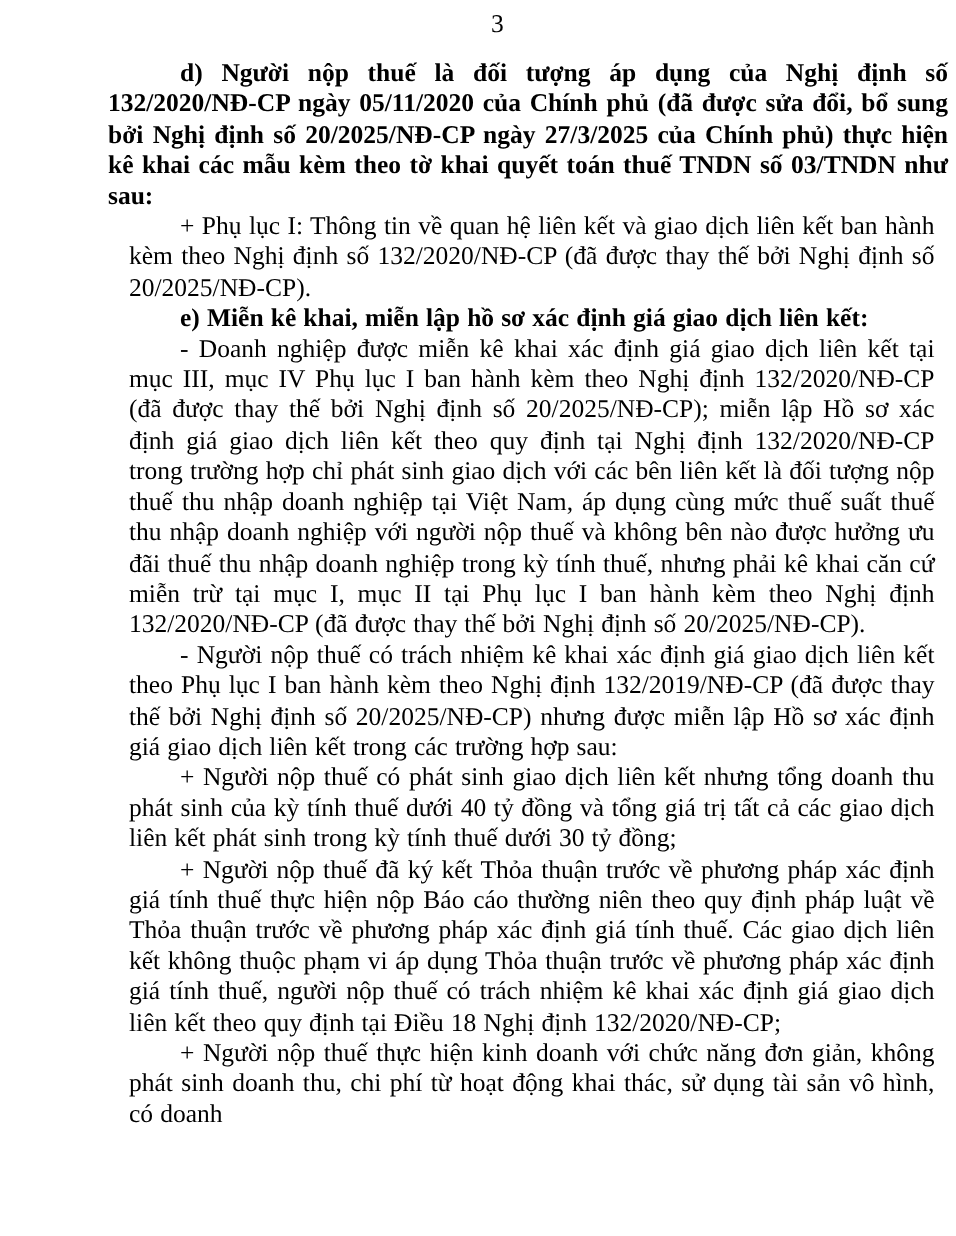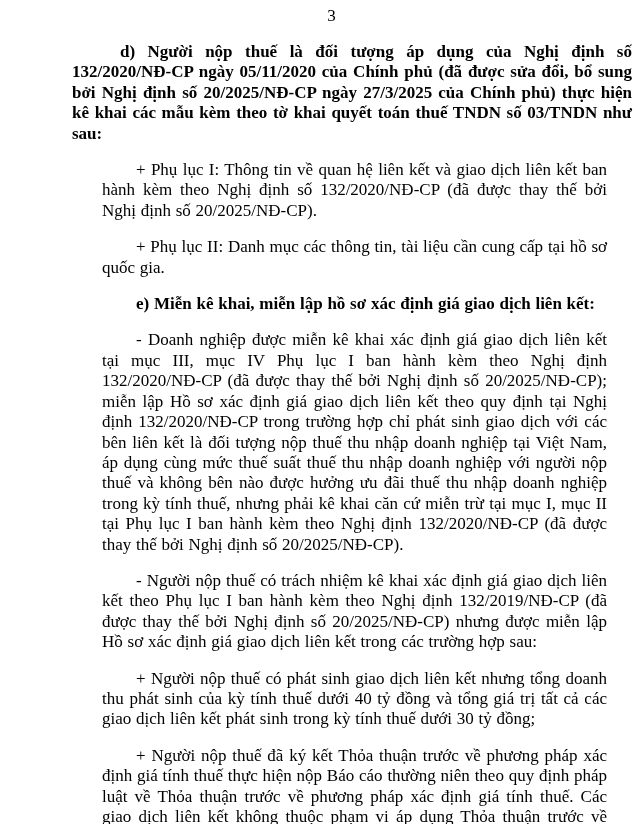--- a/index.html
+++ b/index.html
@@ -25,21 +25,21 @@
     padding-left: 26px;   
     text-align: center;
     font-size: 17px;
     line-height: 20px;
   }
   .doc-body {
     margin: 13px 14px 0 86px;
     width: 537px;
   }
   .para {
-    margin: 16px;
+    margin: 0;
     padding: 0;
     font-size: 17px;
     line-height: 20.4px;
     text-align: justify;
     text-indent: 34px;
     word-spacing: 0.5px;
   }
   .para.bold {
     font-weight: bold;
   }
@@ -56,21 +56,20 @@
 <div class="doc-page">
 
   <div class="page-number">3</div>
 
   <div class="doc-body">
 
     <p class="para bold wide">d) Người nộp thuế là đối tượng áp dụng của Nghị định số 132/2020/NĐ-CP ngày 05/11/2020 của Chính phủ (đã được sửa đổi, bổ sung bởi Nghị định số 20/2025/NĐ-CP ngày 27/3/2025 của Chính phủ) thực hiện kê khai các mẫu kèm theo tờ khai quyết toán thuế TNDN số 03/TNDN như sau:</p>
 
     <p class="para">+ Phụ lục I: Thông tin về quan hệ liên kết và giao dịch liên kết ban hành kèm theo Nghị định số 132/2020/NĐ-CP (đã được thay thế bởi Nghị định số 20/2025/NĐ-CP).</p>
 
-    <p class="para">+ Phụ lục II: Danh mục các thông tin, tài liệu cần cung cấp tại hồ sơ quốc gia.</p>
 
 
 
     <p class="para bold">e) Miễn kê khai, miễn lập hồ sơ xác định giá giao dịch liên kết:</p>
 
     <p class="para">- Doanh nghiệp được miễn kê khai xác định giá giao dịch liên kết tại mục III, mục IV Phụ lục I ban hành kèm theo Nghị định 132/2020/NĐ-CP (đã được thay thế bởi Nghị định số 20/2025/NĐ-CP); miễn lập Hồ sơ xác định giá giao dịch liên kết theo quy định tại Nghị định 132/2020/NĐ-CP trong trường hợp chỉ phát sinh giao dịch với các bên liên kết là đối tượng nộp thuế thu nhập doanh nghiệp tại Việt Nam, áp dụng cùng mức thuế suất thuế thu nhập doanh nghiệp với người nộp thuế và không bên nào được hưởng ưu đãi thuế thu nhập doanh nghiệp trong kỳ tính thuế, nhưng phải kê khai căn cứ miễn trừ tại mục I, mục II tại Phụ lục I ban hành kèm theo Nghị định 132/2020/NĐ-CP (đã được thay thế bởi Nghị định số 20/2025/NĐ-CP).</p>
 
     <p class="para">- Người nộp thuế có trách nhiệm kê khai xác định giá giao dịch liên kết theo Phụ lục I ban hành kèm theo Nghị định 132/2019/NĐ-CP (đã được thay thế bởi Nghị định số 20/2025/NĐ-CP) nhưng được miễn lập Hồ sơ xác định giá giao dịch liên kết trong các trường hợp sau:</p>
 
     <p class="para">+ Người nộp thuế có phát sinh giao dịch liên kết nhưng tổng doanh thu phát sinh của kỳ tính thuế dưới 40 tỷ đồng và tổng giá trị tất cả các giao dịch liên kết phát sinh trong kỳ tính thuế dưới 30 tỷ đồng;</p>

